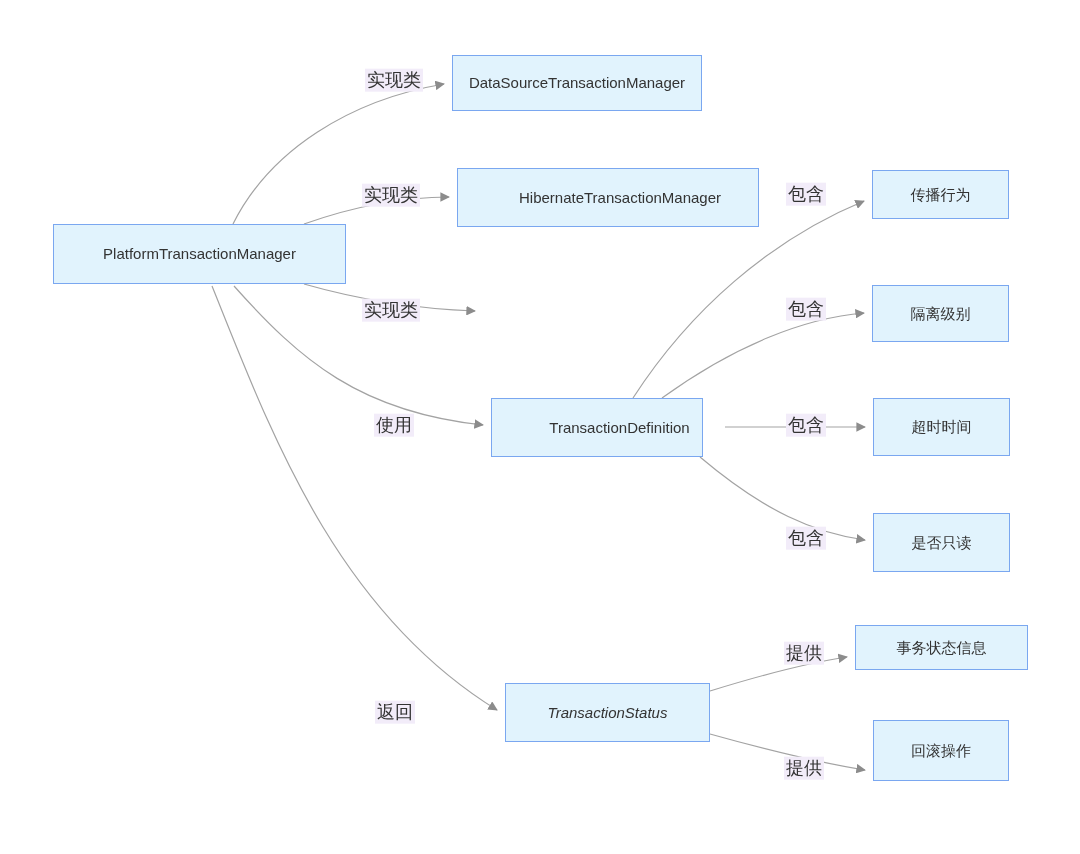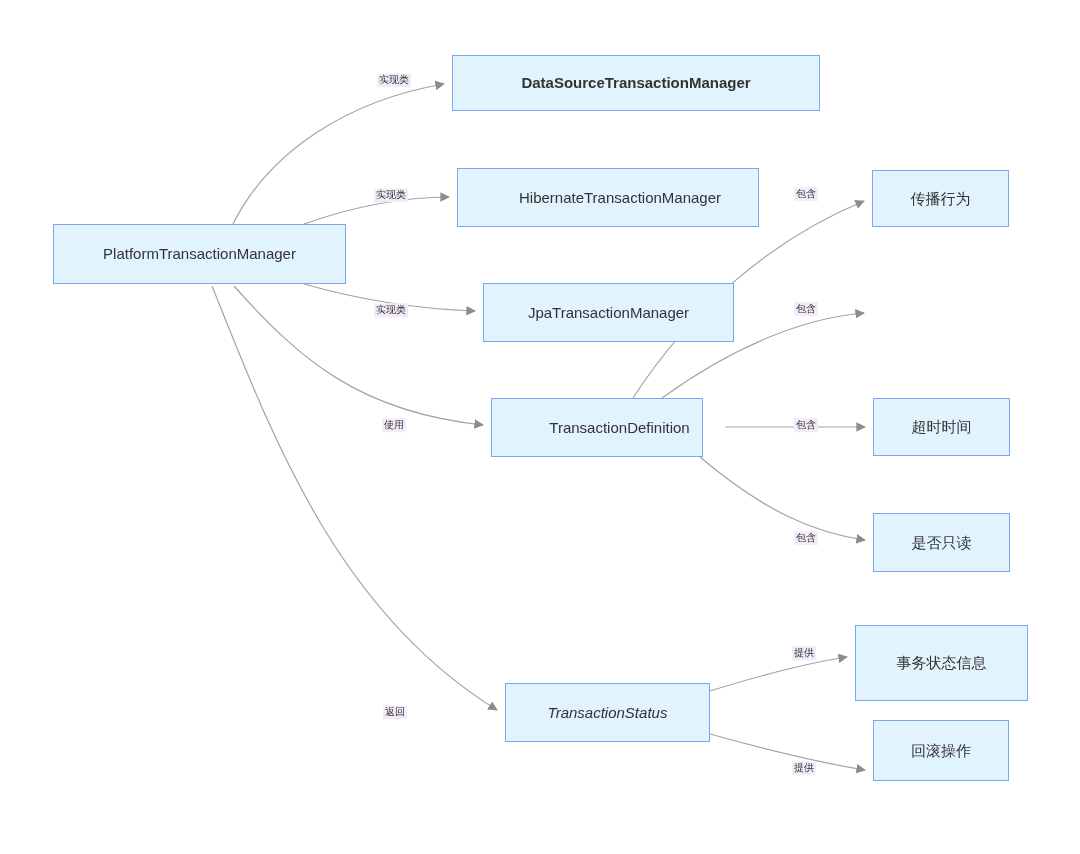--- a/index.html
+++ b/index.html
@@ -45,21 +45,21 @@
     justify-content:center;
     text-align:center;
     font-size:15px;
     line-height:1.2;
   }
   .edge-label{
     position:absolute;
     transform:translate(-50%,-50%);
     background:var(--edge-label-bg);
     color:var(--edge-label-text);
-    font-size:10px;
+    font-size:18px;
     line-height:1.15;
     padding:1px 2px;
     white-space:nowrap;
     text-align:center;
   }
 </style>
 </head>
 <body>
 
 <div class="canvas">
@@ -78,38 +78,38 @@
     <path class="edge" d="M 633 398 C 690 310 770 240 864 201" marker-end="url(#arrow)"></path>
     <path class="edge" d="M 662 398 C 735 345 805 318 864 313" marker-end="url(#arrow)"></path>
     <path class="edge" d="M 725 427 L 865 427" marker-end="url(#arrow)"></path>
     <path class="edge" d="M 700 457 C 765 512 815 533 865 540" marker-end="url(#arrow)"></path>
     <path class="edge" d="M 710 691 C 755 677 808 663 847 657" marker-end="url(#arrow)"></path>
     <path class="edge" d="M 710 734 C 760 748 815 762 865 770" marker-end="url(#arrow)"></path>
   </svg>
 
   <div class="node" style="left:53px;top:224px;width:293px;height:60px;">PlatformTransactionManager</div>
 
-  <div class="node" style="left:452px;top:55px;width:368px;height:56px;font-weight:bold;">DataSourceTransactionManager</div>
+  <div class="node" style="left:452px;top:55px;width:250px;height:56px;">DataSourceTransactionManager</div>
 
   <div class="node" style="left:457px;top:168px;width:302px;height:59px;padding-left:24px;">HibernateTransactionManager</div>
 
-  <div class="node" style="left:483px;top:283px;width:251px;height:59px;">JpaTransactionManager</div>
 
   <div class="node" style="left:491px;top:398px;width:212px;height:59px;padding-left:45px;">TransactionDefinition</div>
 
   <div class="node" style="left:505px;top:683px;width:205px;height:59px;font-style:italic;">TransactionStatus</div>
 
-  <div class="node" style="left:872px;top:170px;width:137px;height:57px;">传播行为</div>
+  <div class="node" style="left:872px;top:170px;width:137px;height:49px;">传播行为</div>
 
+  <div class="node" style="left:872px;top:285px;width:137px;height:57px;">隔离级别</div>
 
   <div class="node" style="left:873px;top:513px;width:137px;height:59px;">是否只读</div>
 
   <div class="node" style="left:873px;top:398px;width:137px;height:58px;">超时时间</div>
 
-  <div class="node" style="left:855px;top:625px;width:173px;height:76px;">事务状态信息</div>
+  <div class="node" style="left:855px;top:625px;width:173px;height:45px;">事务状态信息</div>
 
   <div class="node" style="left:873px;top:720px;width:136px;height:61px;">回滚操作</div>
 
   <div class="edge-label" style="left:394px;top:80px;">实现类</div>
 
   <div class="edge-label" style="left:391px;top:195px;">实现类</div>
 
   <div class="edge-label" style="left:391px;top:310px;">实现类</div>
 
   <div class="edge-label" style="left:394px;top:425px;">使用</div>

